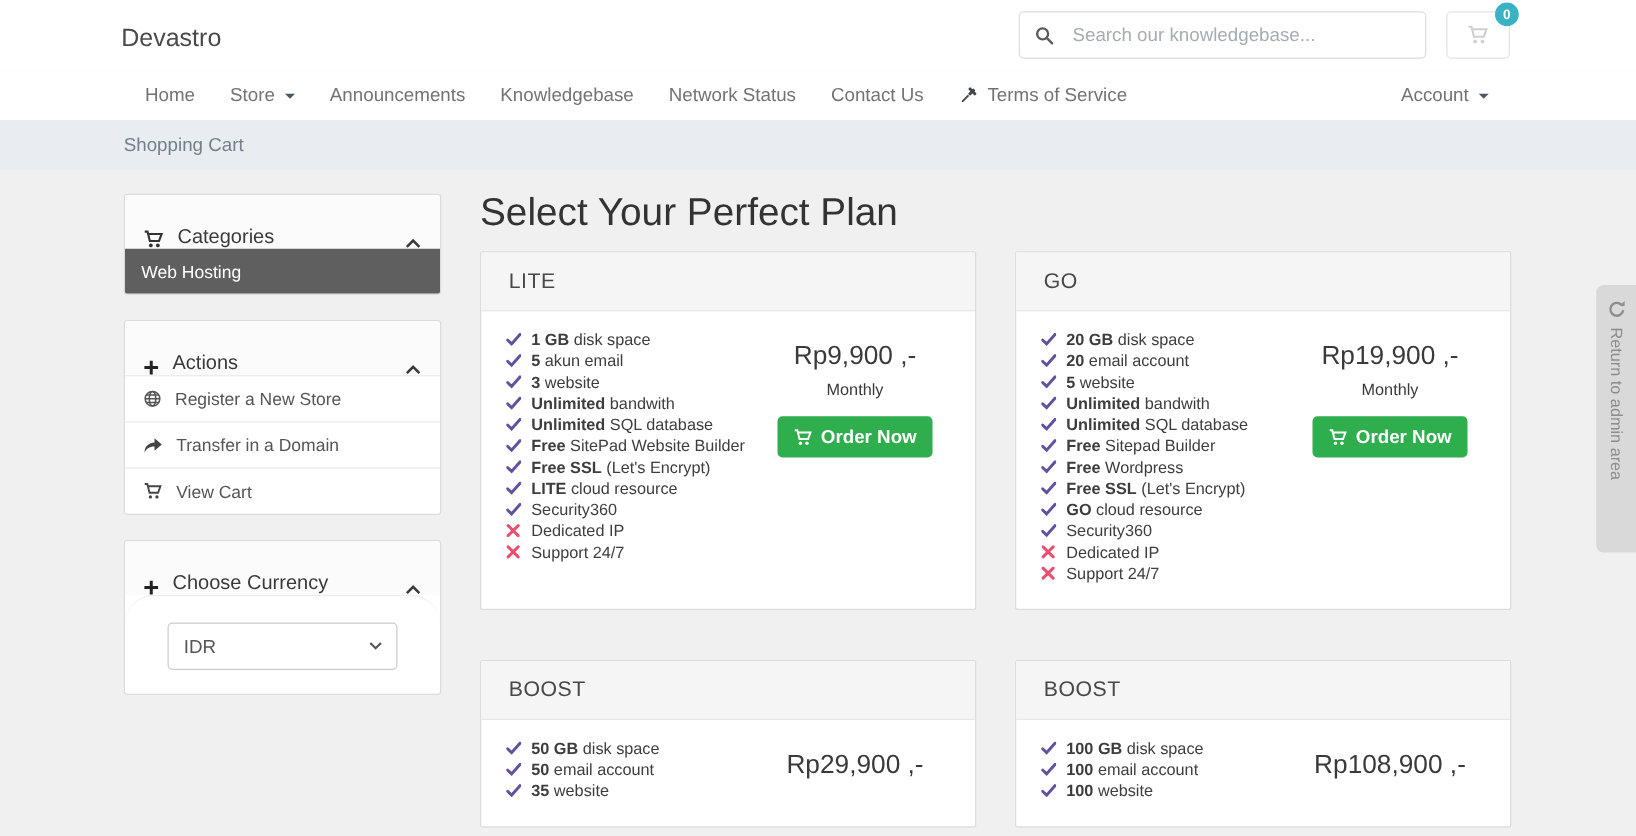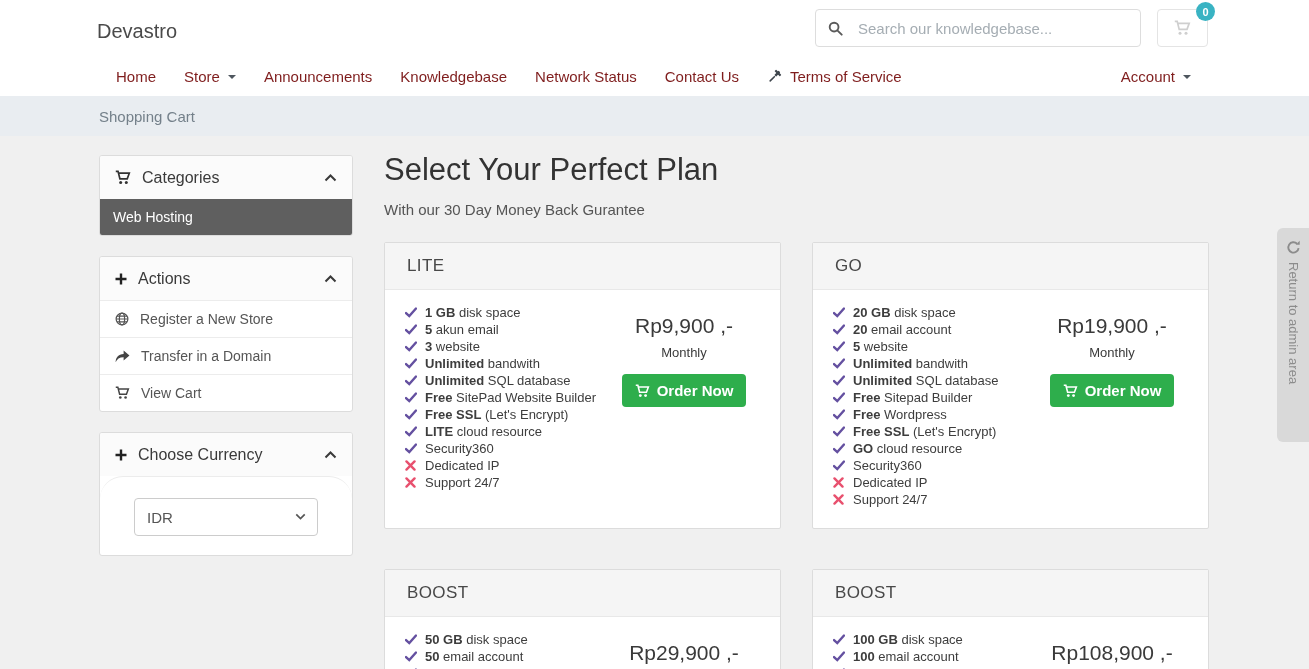--- a/index.html
+++ b/index.html
@@ -21,36 +21,36 @@
   .searchbox input::placeholder{color:#a5adb3;}
   .cartbtn{position:absolute;left:1157px;top:9px;width:51px;height:38px;background:#fff;
            border:1px solid #e4e4e4;border-radius:4px;display:flex;align-items:center;
            justify-content:center;color:#cfcfcf;cursor:pointer;box-sizing:border-box;}
   .cartbadge{position:absolute;top:-8px;right:-8px;width:19px;height:19px;border-radius:50%;
              background:#39b3c3;color:#fff;font-size:11px;font-weight:bold;display:flex;
              align-items:center;justify-content:center;}
 
   
   .nav{height:39px;background:#fff;display:flex;align-items:center;
-       padding:0 104px 0 102px;font-size:15px;color:#7f1d1d;}
+       padding:0 104px 0 102px;font-size:15px;color:#737373;}
   .nav-item{display:flex;align-items:center;padding:0 14px;gap:8px;cursor:pointer;}
   .nav-right{margin-left:auto;}
   .caret{width:0;height:0;border-left:4px solid transparent;border-right:4px solid transparent;
          border-top:4px solid #4e565e;display:inline-block;}
   .nav-ic{color:#3f464d;}
 
   
   .crumbbar{height:40px;background:#e9edf1;display:flex;align-items:center;
             padding-left:99px;font-size:15px;color:#74808a;}
 
   
   .sidebar{position:absolute;left:99px;top:155px;width:254px;}
   .panel{background:#fff;border:1px solid #dcdcdc;border-radius:3px;margin-bottom:20px;
          overflow:hidden;}
-  .panel-h{height:43px;display:flex;align-items:center;gap:11px;padding:0 15px;
+  .panel-h{height:43px;display:flex;align-items:flex-end;gap:11px;padding:0 15px;
            background:#fbfbfb;color:#3a3a3a;font-size:16px;cursor:pointer;}
   .panel-h .chev{margin-left:auto;color:#3a3a3a;}
   .cat-active{height:36px;background:#5f5f5f;color:#fff;font-size:14px;display:flex;
               align-items:center;padding:0 13px;cursor:pointer;}
   .action-item{height:36px;border-top:1px solid #ececec;display:flex;align-items:center;
                gap:11px;padding:0 15px;font-size:14px;color:#555;cursor:pointer;}
   .cur-body{padding:21px 34px 19px;border-top:1px solid #ececec;border-radius:23px;}
   .sel-wrap{position:relative;}
   .sel-wrap select{width:100%;height:38px;appearance:none;-webkit-appearance:none;
                    border:1px solid #ccc;border-radius:4px;background:#fff;color:#555;
@@ -253,21 +253,20 @@
               </svg>
           </span>
         </div>
       </div>
     </div>
 
   </div>
 
   <div class="main">
     <h1 class="pg-title">Select Your Perfect Plan</h1>
-    <div class="pg-sub">With our 30 Day Money Back Gurantee</div>
     <div class="plans" id="plans-grid">
   <div class="plan-card">
     <div class="plan-h">LITE</div>
     <div class="plan-body">
       <ul class="features">
               <li class="feature">
                 <span class="f-ic ok">
                   <svg width="12" height="11" viewBox="0 0 14 12">
                     <path d="M1.2 6.6 L5 10.2 L12.8 1.4" fill="none" stroke="currentColor" stroke-width="2.8" stroke-linecap="round"></path>
                   </svg>

